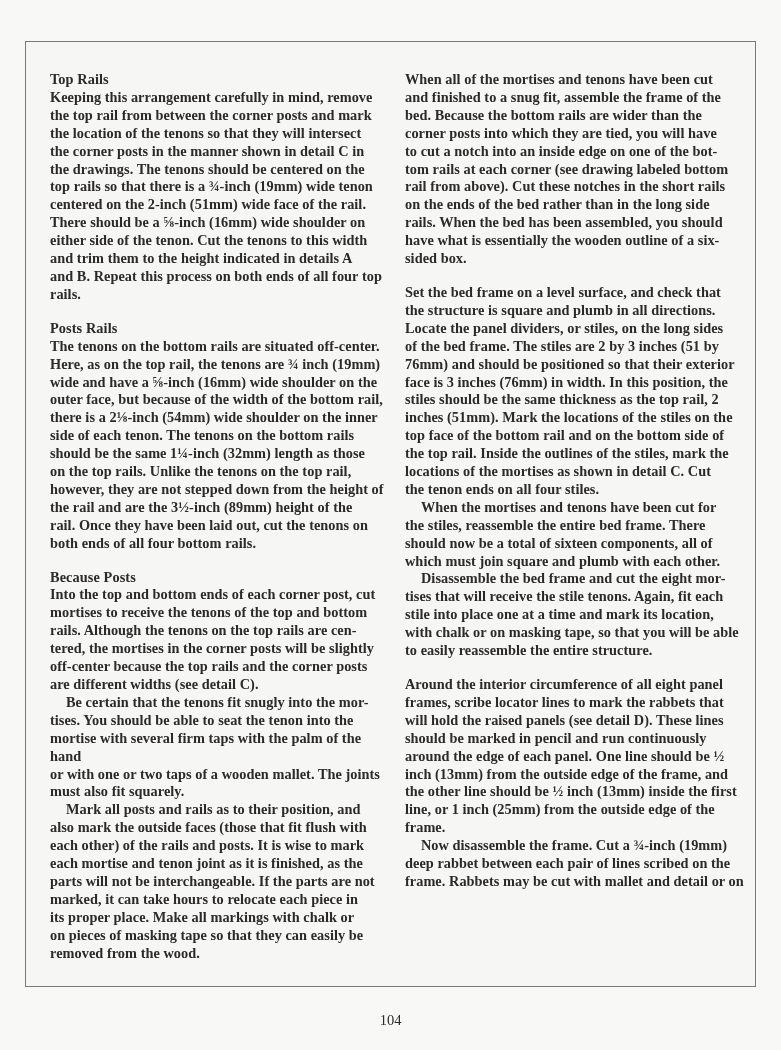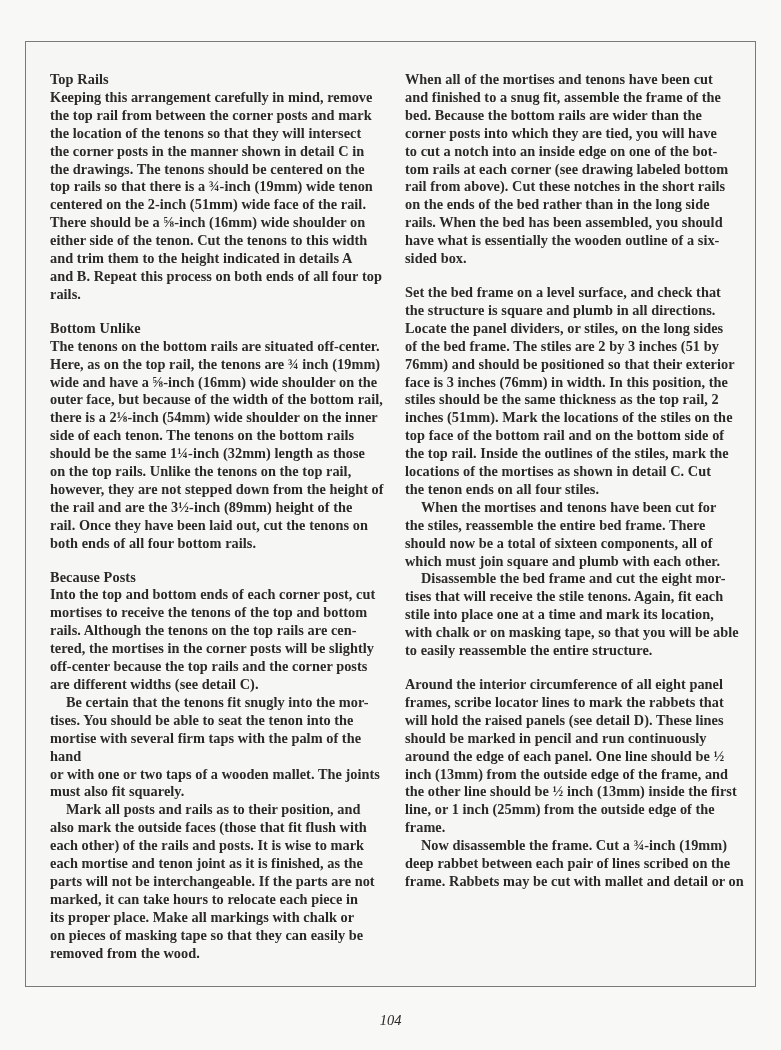--- a/index.html
+++ b/index.html
@@ -24,21 +24,20 @@
   }
   .para {
     font-size: 14.3px; line-height: 17.9px; margin: 0; white-space: pre-line;
     letter-spacing: 0.05px;
     font-weight: bold;
   }
   .para.indent { text-indent: 16px; }
   .page-number {
     position: absolute; top: 1012px; left: 0; width: 781px; text-align: center;
     font-size: 14.5px;
-    font-style: italic;
   }
 </style>
 </head>
 <body>
 
 <div class="page-frame"></div>
 
 <div class="column col-left">
   <div class="section">
     <h2>Top Rails</h2>
@@ -49,21 +48,21 @@
 the drawings. The tenons should be centered on the
 top rails so that there is a ¾-inch (19mm) wide tenon
 centered on the 2-inch (51mm) wide face of the rail.
 There should be a ⅝-inch (16mm) wide shoulder on
 either side of the tenon. Cut the tenons to this width
 and trim them to the height indicated in details A
 and B. Repeat this process on both ends of all four top
 rails.</p>
   </div>
   <div class="section">
-    <h2>Bottom Unlike</h2>
+    <h2>Posts Rails</h2>
     <p class="para">The tenons on the bottom rails are situated off-center.
 Here, as on the top rail, the tenons are ¾ inch (19mm)
 wide and have a ⅝-inch (16mm) wide shoulder on the
 outer face, but because of the width of the bottom rail,
 there is a 2⅛-inch (54mm) wide shoulder on the inner
 side of each tenon. The tenons on the bottom rails
 should be the same 1¼-inch (32mm) length as those
 on the top rails. Unlike the tenons on the top rail,
 however, they are not stepped down from the height of
 the rail and are the 3½-inch (89mm) height of the

